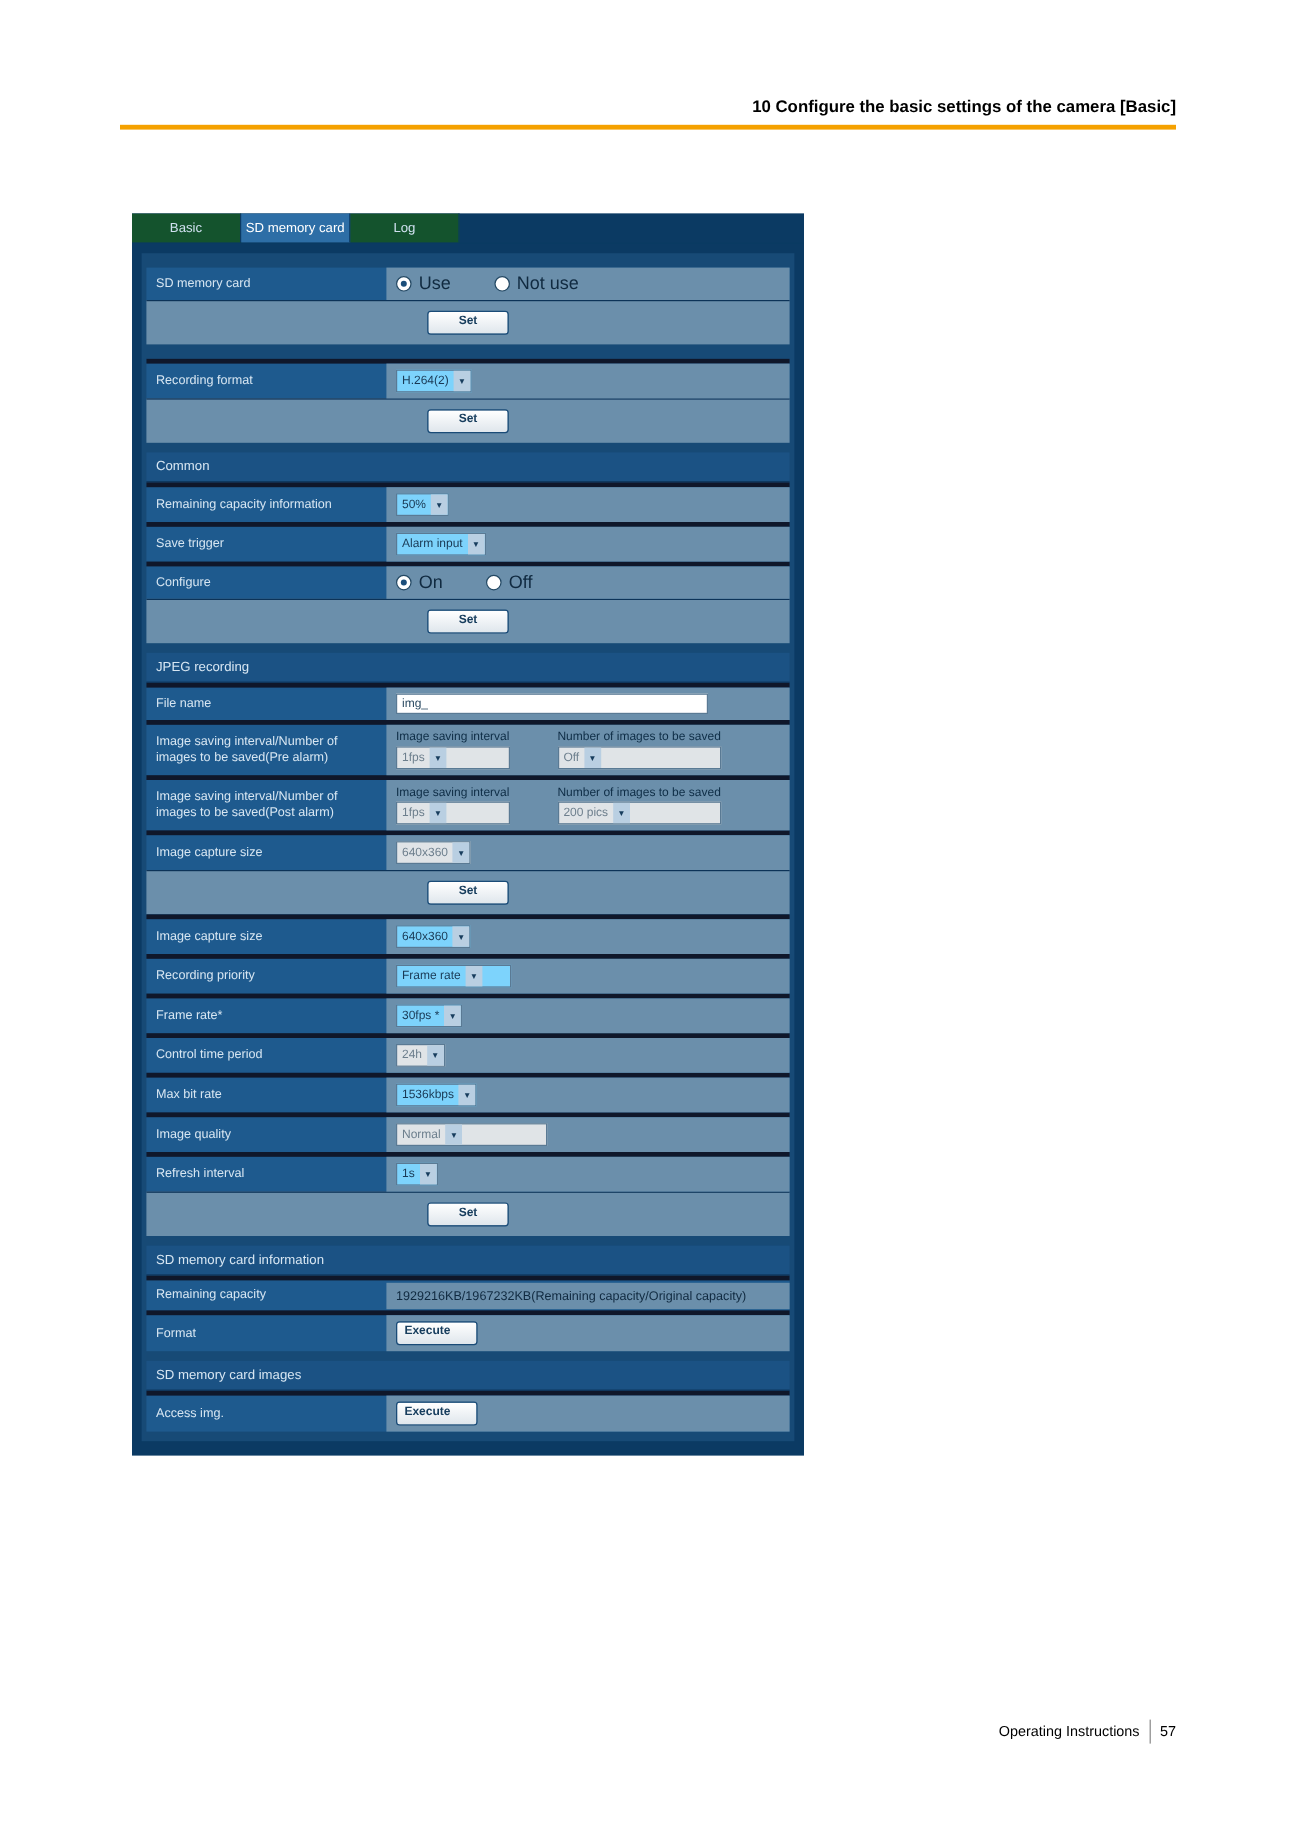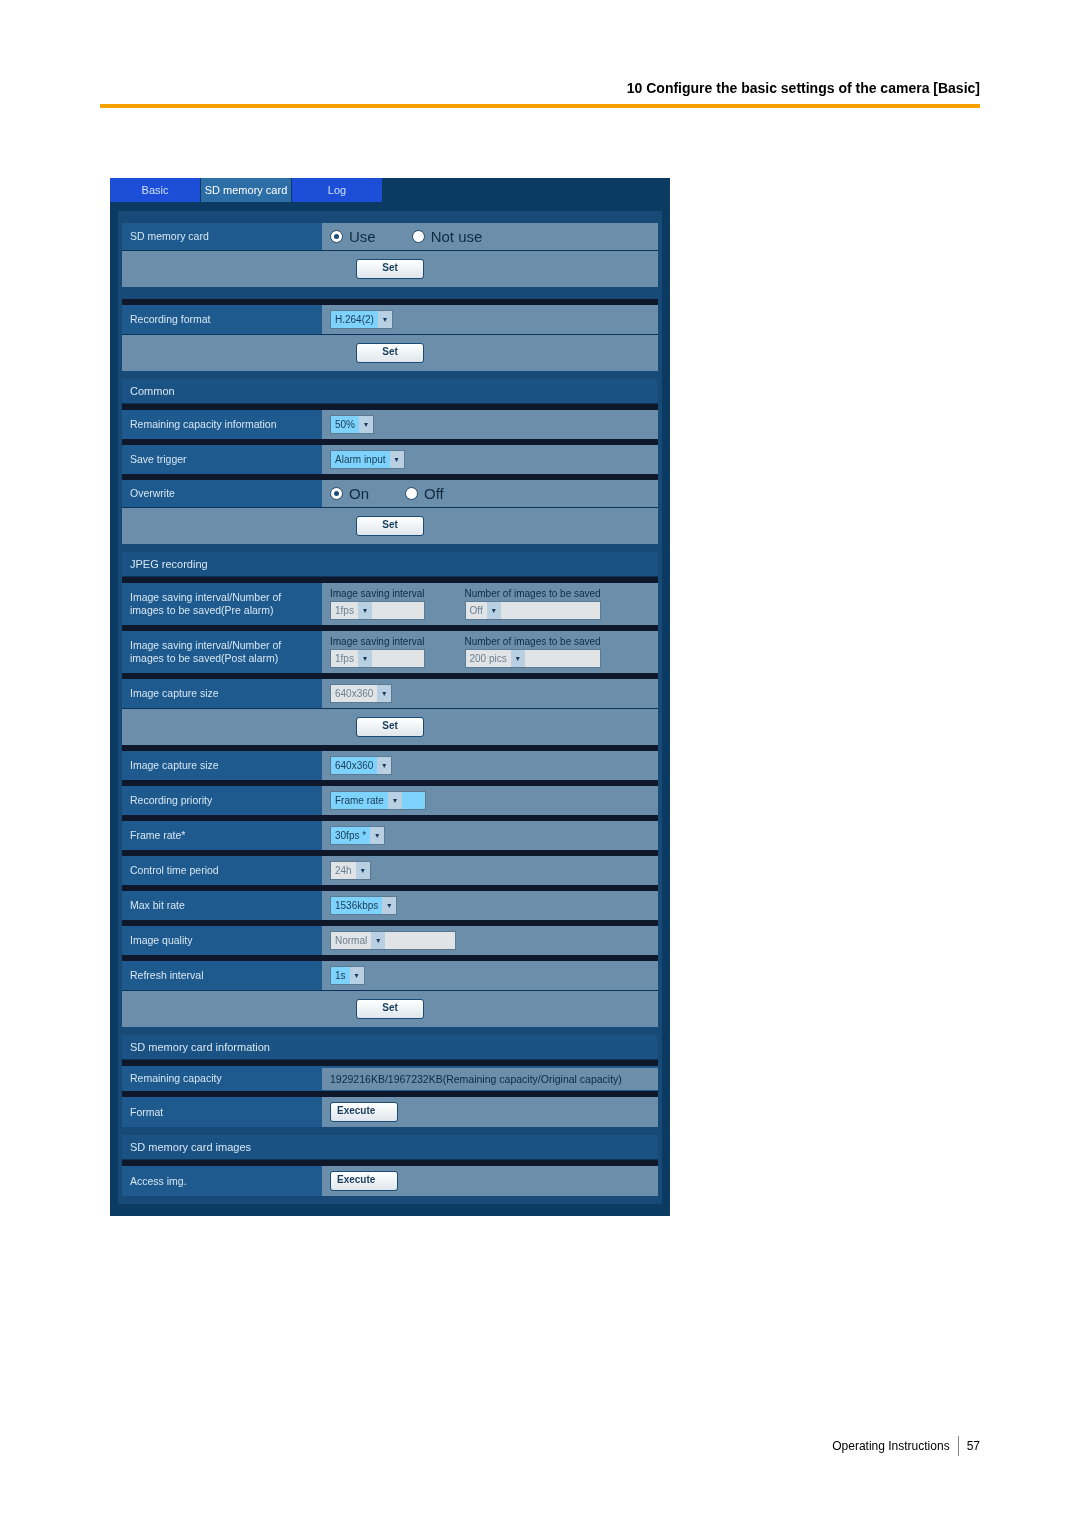--- a/index.html
+++ b/index.html
@@ -36,21 +36,21 @@
     height: 24px;
     background: #0b3a63;
     border-bottom: 1px solid #0b3a63;
   }
   .tab {
     width: 90px;
     text-align: center;
     line-height: 24px;
     font-size: 11px;
     color: #cfe0ef;
-    background: #1d4ed8;
+    background: #14532d;
     border-right: 1px solid #0b3a63;
   }
   .tab.active { background: #2d6ea6; font-weight: normal; color:#fff; }
 
   .inner {
     margin: 8px 8px 0 8px;
     background: #174a76;
     padding: 4px 4px 8px 4px;
   }
   .section-header {
@@ -58,21 +58,21 @@
     color: #d7e6f2;
     font-size: 11px;
     padding: 6px 8px;
     border-bottom: 1px solid #0c3358;
     margin-top: 8px;
   }
   .row {
     display: flex;
     align-items: center;
     background: #1e5a8e;
-    border-top: 6px solid #0f172a;
+    border-top: 4px solid #0f172a;
   }
   .row:first-of-type { border-top: none; }
   .label-cell {
     width: 200px;
     min-width: 200px;
     color: #d7e6f2;
     font-size: 10.5px;
     padding: 6px 8px;
     box-sizing: border-box;
     line-height: 1.25;
@@ -210,31 +210,37 @@
       <div class="row">
         <div class="label-cell">Save trigger</div>
         <div class="value-cell">
           <span class="select-box">
             <span>Alarm input</span>
             <span class="caret">▾</span>
           </span>
         </div>
       </div>
       <div class="row">
-        <div class="label-cell">Overwrite</div>
+        <div class="label-cell">Configure</div>
         <div class="value-cell">
           <span class="radio-dot on"></span>
           <span class="radio-label">On</span>
           <span class="radio-dot"></span>
           <span class="radio-label">Off</span>
         </div>
       </div>
       <div class="btn-row"><span class="set-btn">Set</span></div>
 
       <div class="section-header">JPEG recording</div>
+      <div class="row">
+        <div class="label-cell">File name</div>
+        <div class="value-cell">
+          <input class="text-input" style="width: 260px;" value="img_">
+        </div>
+      </div>
       <div class="row">
         <div class="label-cell">Image saving interval/Number of images to be saved(Pre alarm)</div>
         <div class="value-cell">
           <div class="col-pair">
             <div class="subvalue-block">
               <span>Image saving interval</span>
               <span class="select-box disabled">
                 <span>1fps</span>
                 <span class="caret">▾</span>
               </span>

